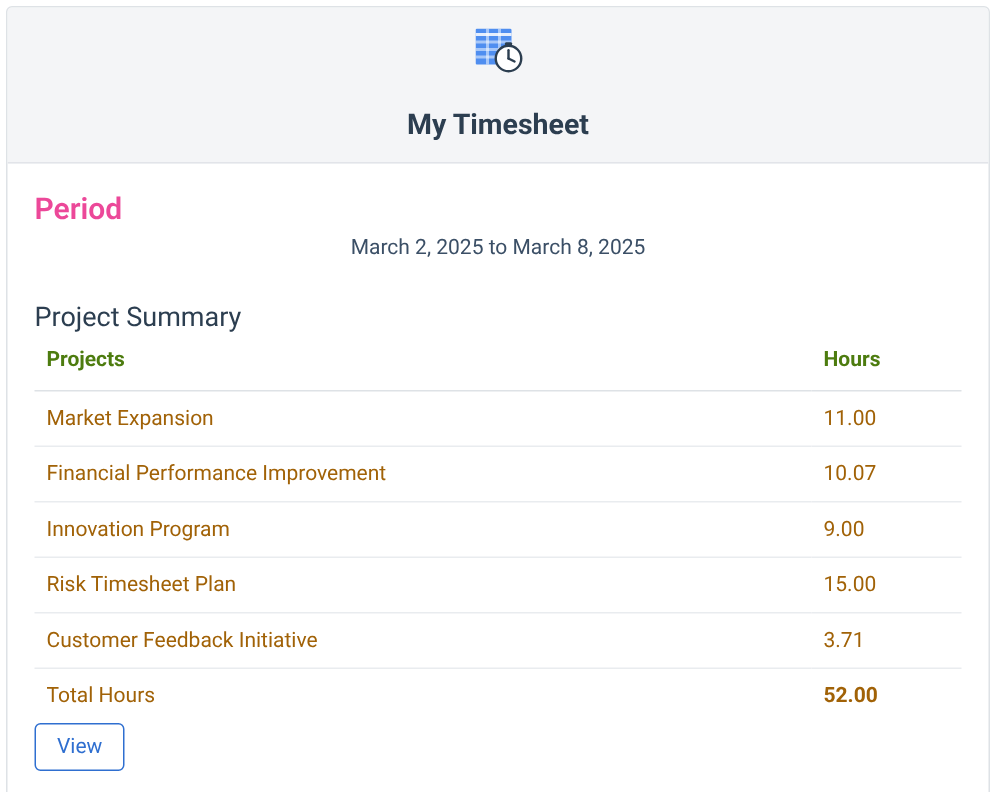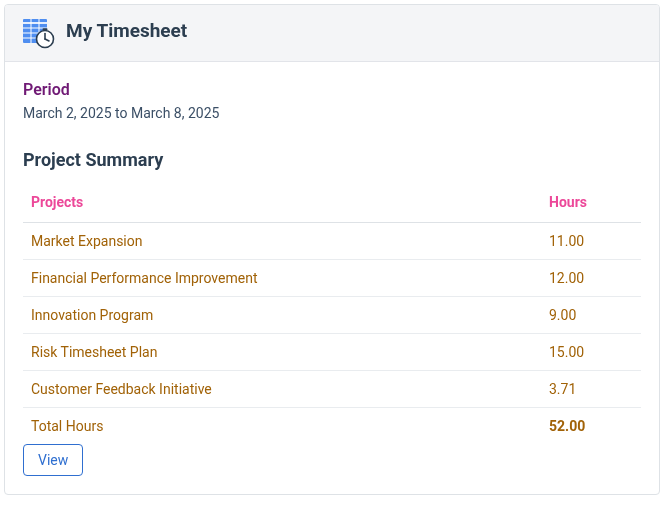--- a/index.html
+++ b/index.html
@@ -18,66 +18,67 @@
       border: 1px solid #dee2e6;
       border-radius: 4px;
       overflow: hidden;
       background: #fff;
     }
     .card-header {
       background: #f4f5f7;
       border-bottom: 1px solid #e2e4e9;
       padding: 14px 18px;
       display: flex;
-      align-items: flex-start;
-      gap: 13px;
+      align-items: center;
+      gap: 24px;
+      flex-direction: column;
     }
     .card-header-icon {
       position: relative;
       width: 30px;
       height: 28px;
       flex-shrink: 0;
     }
     .card-header-title {
       color: #2c3e50;
       font-size: 19px;
       font-weight: 700;
     }
     .card-body {
       padding: 18px 18px 18px 18px;
     }
     .section-title {
-      color: #701a75;
-      font-size: 16px;
+      color: #ec4899;
+      font-size: 20px;
       font-weight: 600;
       margin-bottom: 6px;
     }
     .period-text {
       color: #3b4f66;
       font-size: 14px;
       margin-bottom: 28px;
+      text-align: center;
     }
     .summary-title {
       color: #2c3e50;
       font-size: 18px;
-      font-weight: 700;
-      margin-bottom: 14px;
+      font-weight: 400;
     }
     .table {
       width: 100%;
       border-collapse: collapse;
       font-size: 14px;
       color: #2c2c2c;
     }
     .table th {
       text-align: left;
       font-weight: 700;
       padding: 10px 8px 12px 8px;
       border-bottom: 1px solid #dee2e6;
-      color: #ec4899;
+      color: #4d7c0f;
     }
     .table th.hours-col, .table td.hours-col {
       text-align: left;
       width: 100px;
     }
     .table td {
       padding: 10px 8px;
       border-bottom: 1px solid #e9ecef;
       color: #a16207;
     }
@@ -138,21 +139,21 @@
           <th class="hours-col">Hours</th>
         </tr>
       </thead>
       <tbody>
         <tr>
           <td>Market Expansion</td>
           <td class="hours-col">11.00</td>
         </tr>
         <tr>
           <td>Financial Performance Improvement</td>
-          <td class="hours-col">12.00</td>
+          <td class="hours-col">10.07</td>
         </tr>
         <tr>
           <td>Innovation Program</td>
           <td class="hours-col">9.00</td>
         </tr>
         <tr>
           <td>Risk Timesheet Plan</td>
           <td class="hours-col">15.00</td>
         </tr>
         <tr>

